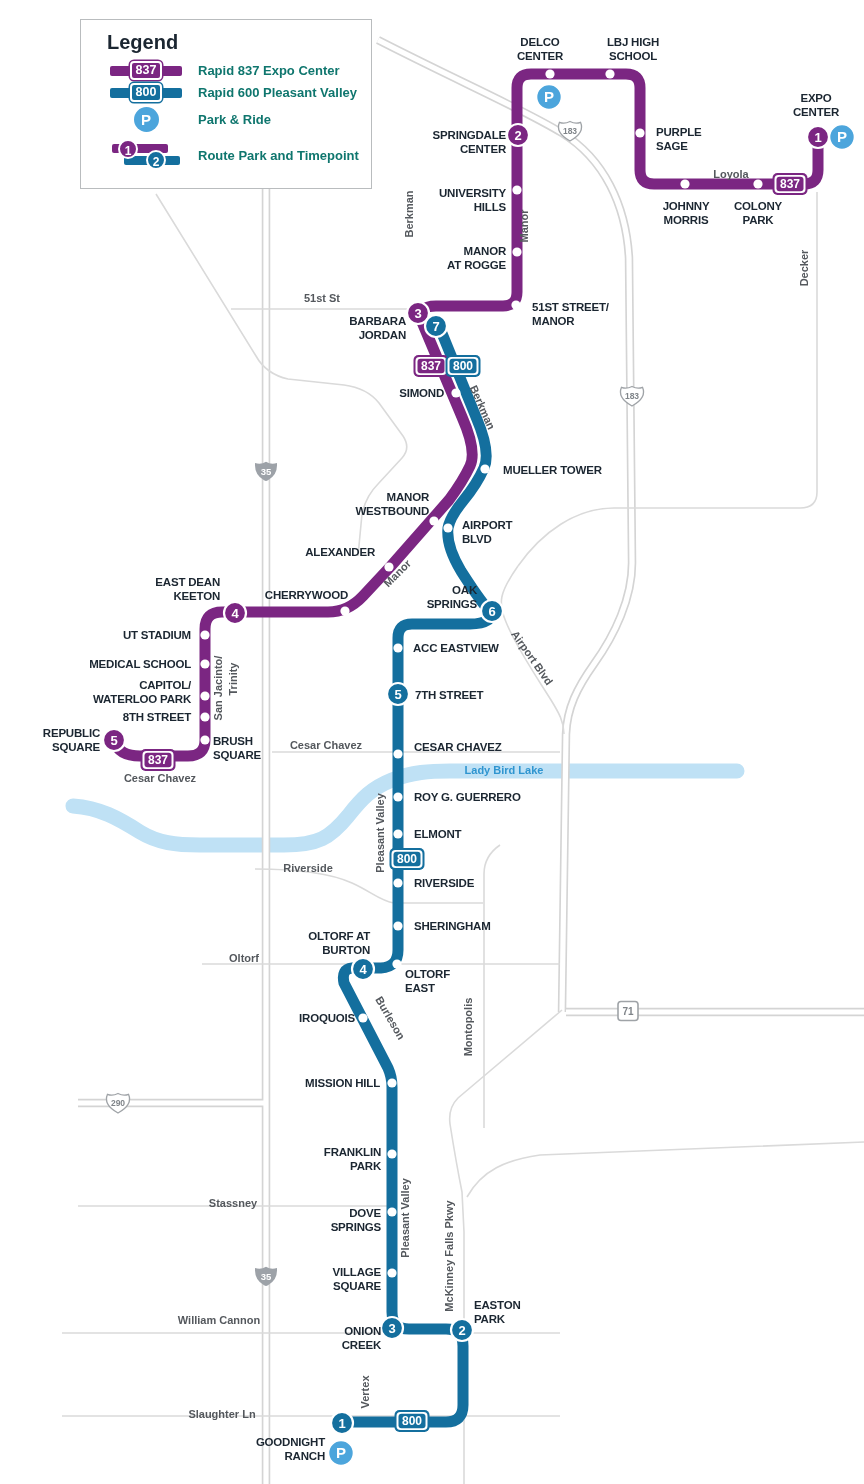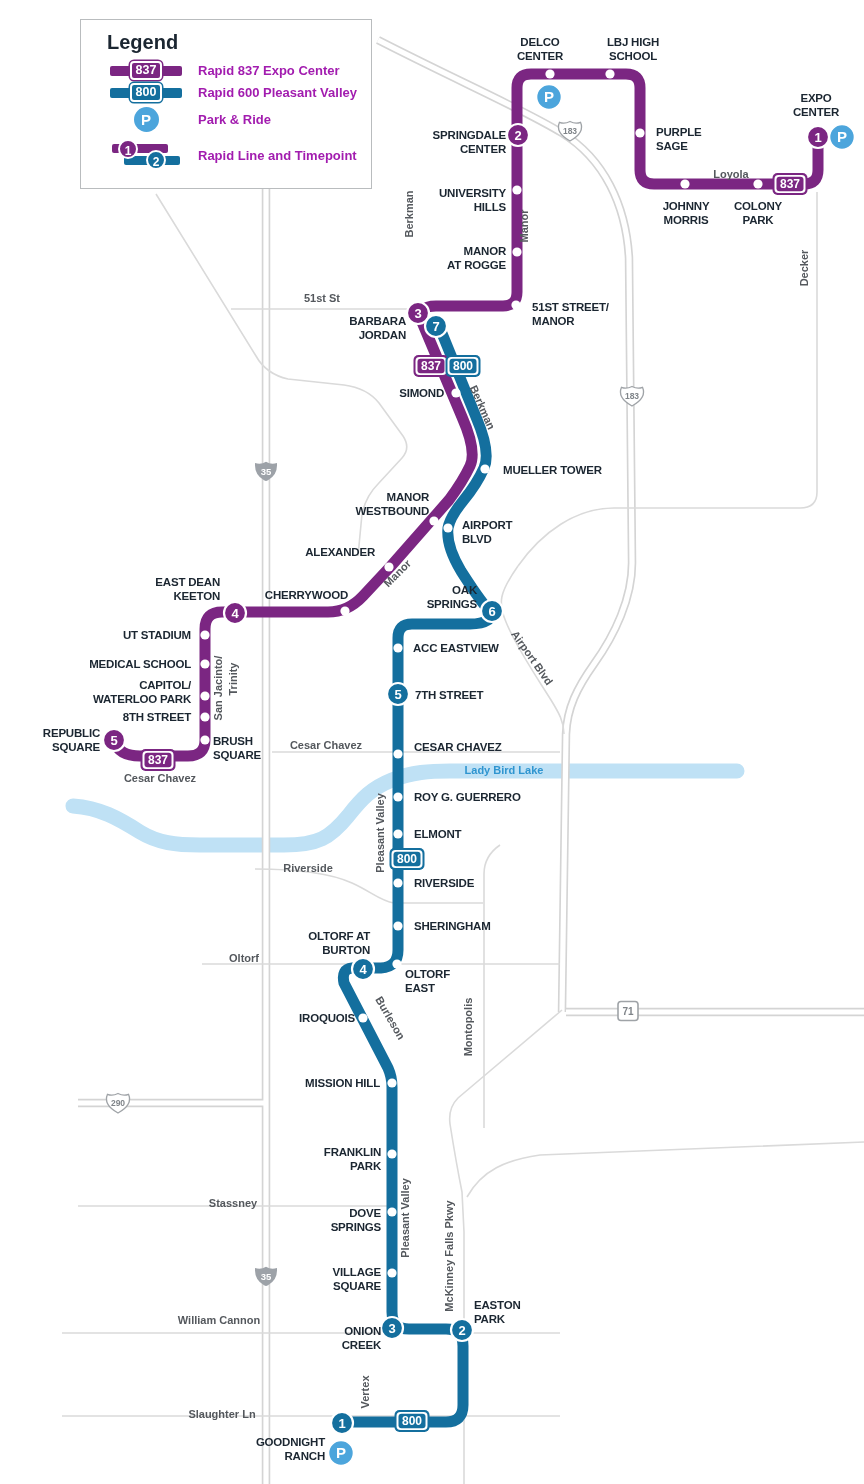--- a/index.html
+++ b/index.html
@@ -14,21 +14,21 @@
   svg .ptxt{font-weight:700;font-size:15px;fill:#fff;text-anchor:middle;}
   svg .sh-int{font-weight:700;font-size:9.5px;fill:#fff;text-anchor:middle;}
   svg .sh-us{font-weight:700;font-size:8.5px;fill:#7F8489;text-anchor:middle;}
   svg .sh-box{font-weight:700;font-size:10px;fill:#7F8489;text-anchor:middle;}
 
   .legend{position:absolute;left:80px;top:19px;width:292px;height:170px;background:#fff;
           border:1.5px solid #B9BCBE;box-sizing:border-box;padding:9px 0 0 26px;z-index:5;}
   .lg-title{font-weight:700;font-size:20px;color:#1B2631;margin:2px 0 9px 0;}
   .lg-row{display:flex;align-items:center;margin-bottom:7px;}
   .lg-icon{width:78px;flex:0 0 78px;display:flex;align-items:center;justify-content:center;}
-  .lg-label{font-weight:700;font-size:13px;color:#a21caf;margin-left:13px;white-space:nowrap;}
+  .lg-label{font-weight:700;font-size:13px;color:#0f766e;margin-left:13px;white-space:nowrap;}
   .lg-line{position:relative;width:72px;height:10px;border-radius:2px;display:flex;align-items:center;justify-content:center;}
   .lg-line.purple{background:var(--purple);}
   .lg-line.blue{background:var(--blue);}
   .lg-badge{font-weight:700;font-size:12.5px;color:#fff;padding:0 4px;border-radius:4px;border:2px solid #fff;line-height:15px;}
   .lg-badge.purple{background:var(--purple);box-shadow:0 0 0 1.5px var(--purple);}
   .lg-badge.blue{background:var(--blue);box-shadow:0 0 0 1.5px var(--blue);}
   .lg-p{width:25px;height:25px;border-radius:50%;background:var(--park);color:#fff;
         font-weight:700;font-size:15px;line-height:25px;text-align:center;}
   .lg-tpwrap{position:relative;width:72px;height:33px;}
   .lg-bar{position:absolute;height:9px;border-radius:2px;}
@@ -337,16 +337,16 @@
 
     <div class="lg-row">
       <span class="lg-icon">
         <span class="lg-tpwrap">
           <span class="lg-bar purple"></span>
           <span class="lg-bar blue"></span>
           <span class="lg-tp purple">1</span>
           <span class="lg-tp blue">2</span>
         </span>
       </span>
-      <span class="lg-label">Rapid Line and Timepoint</span>
+      <span class="lg-label">Route Park and Timepoint</span>
     </div>
   </div>
 </div>
 
 </body></html>

